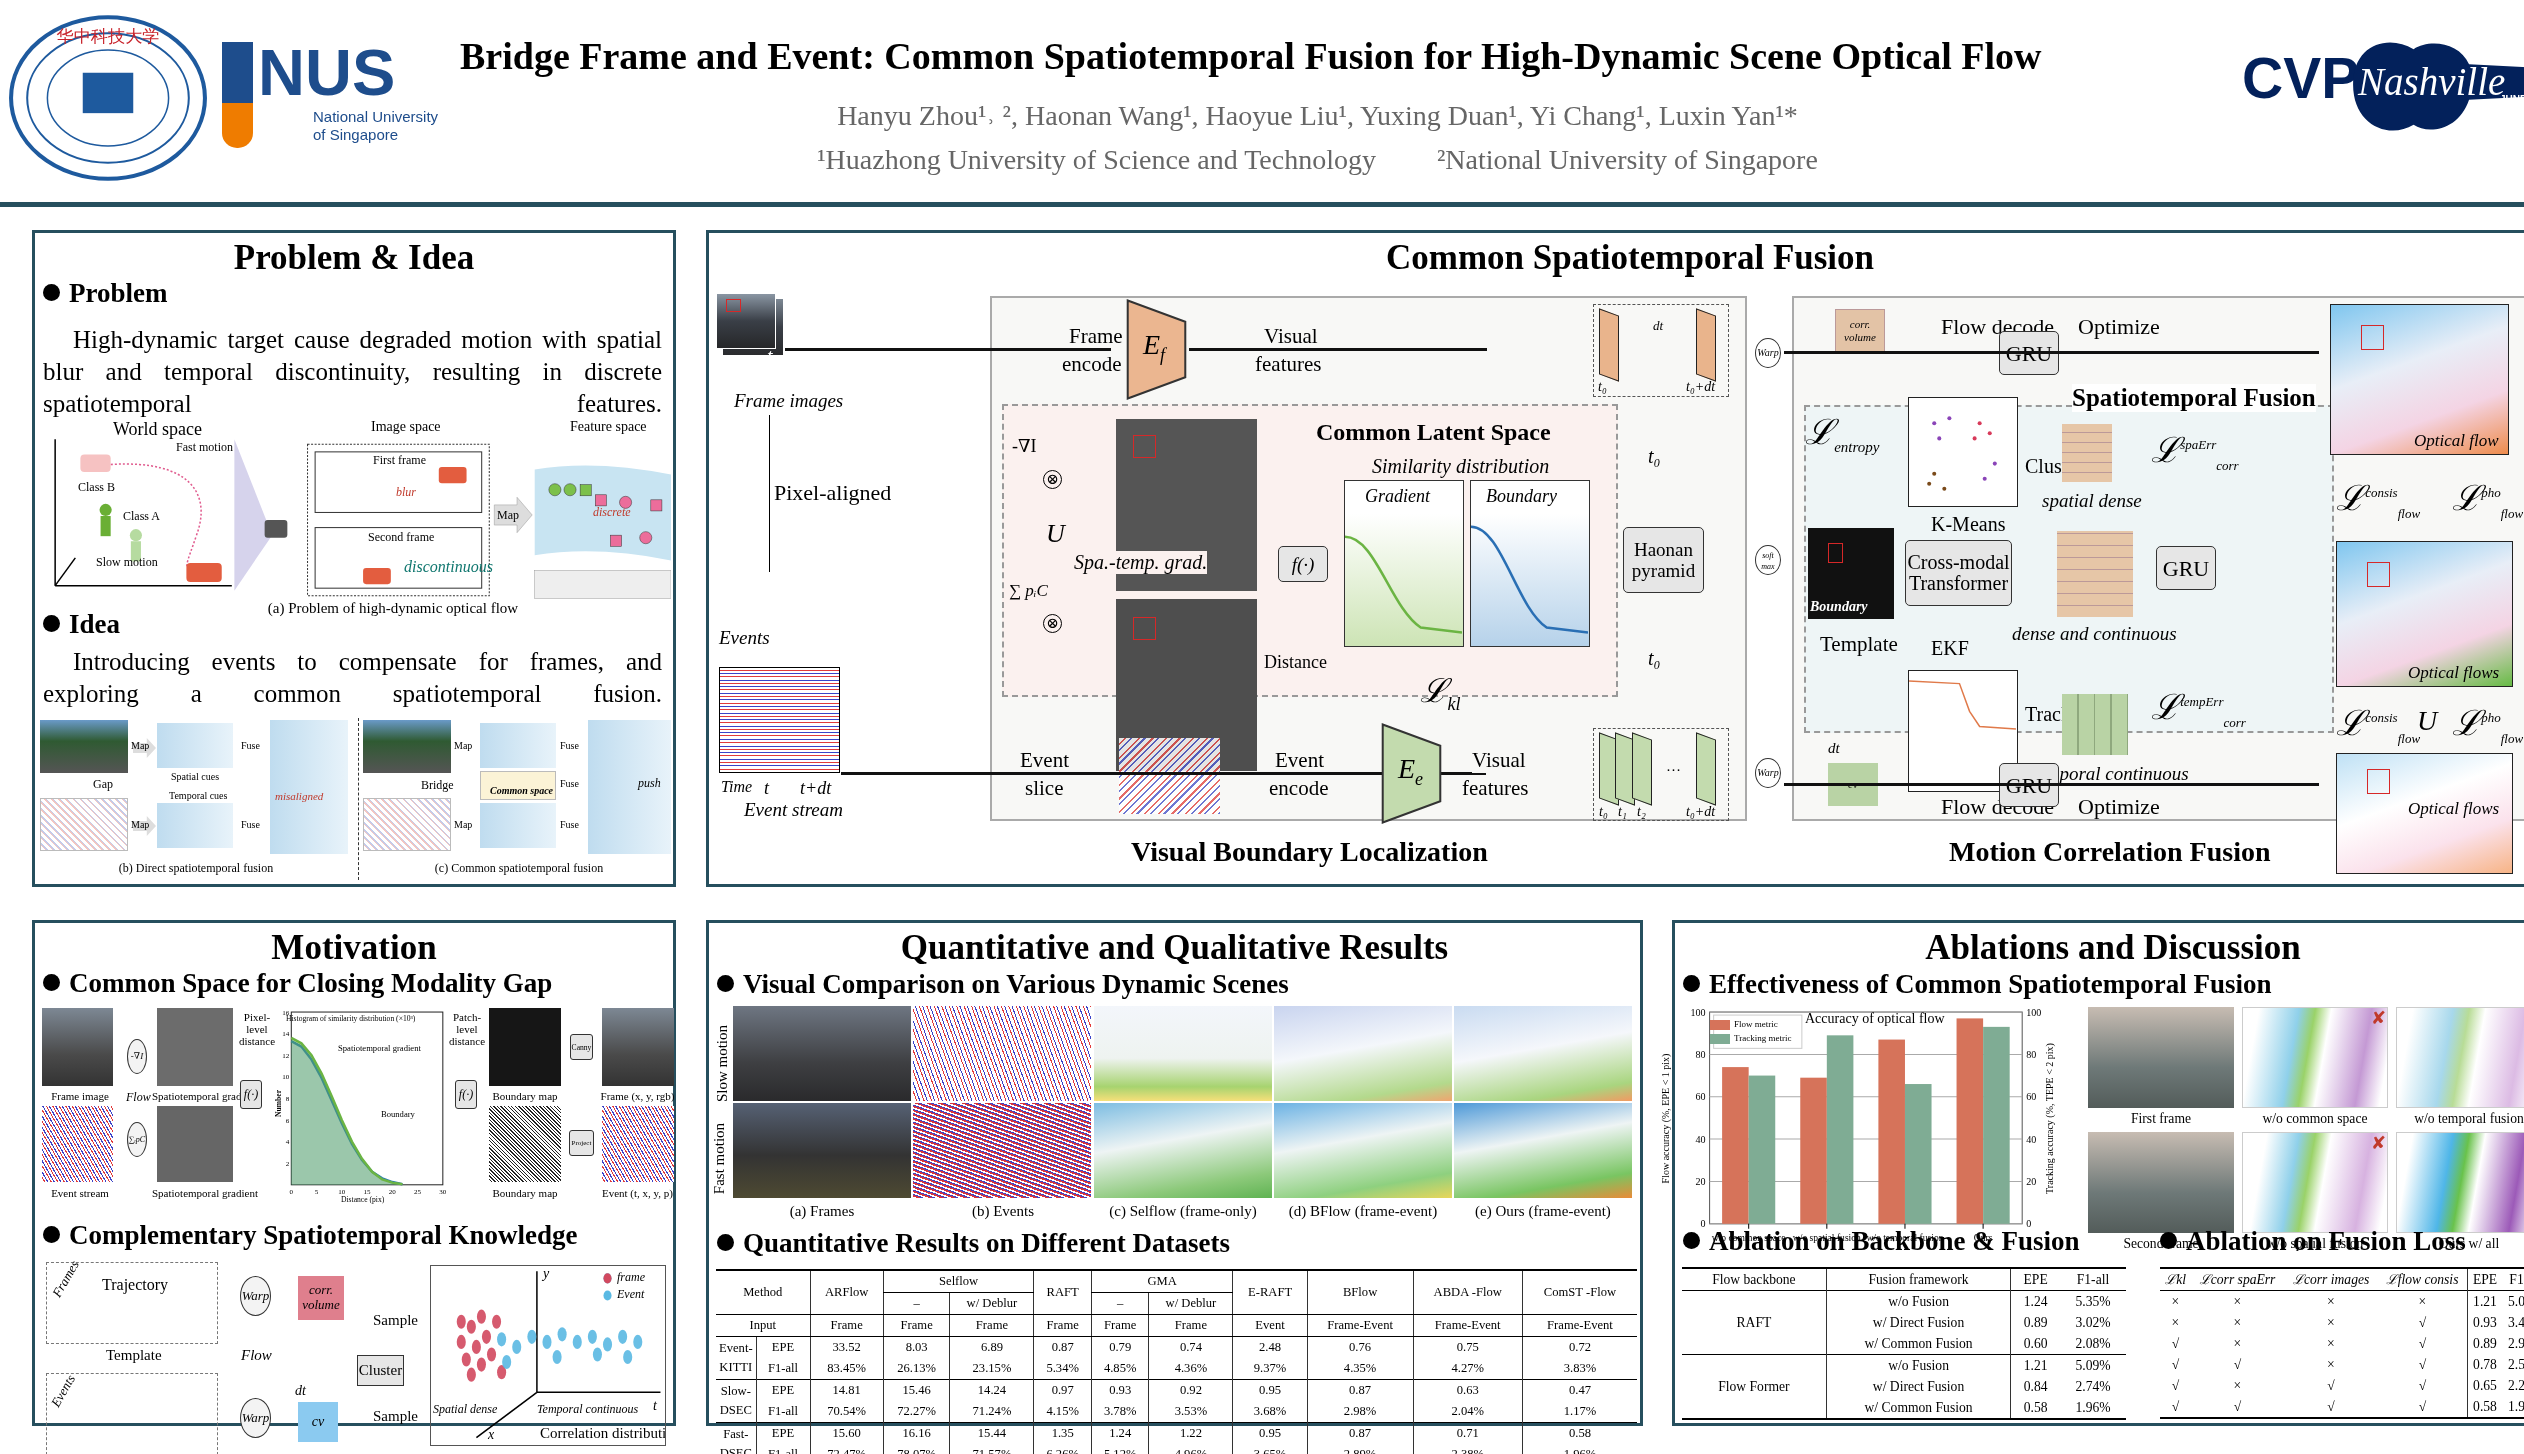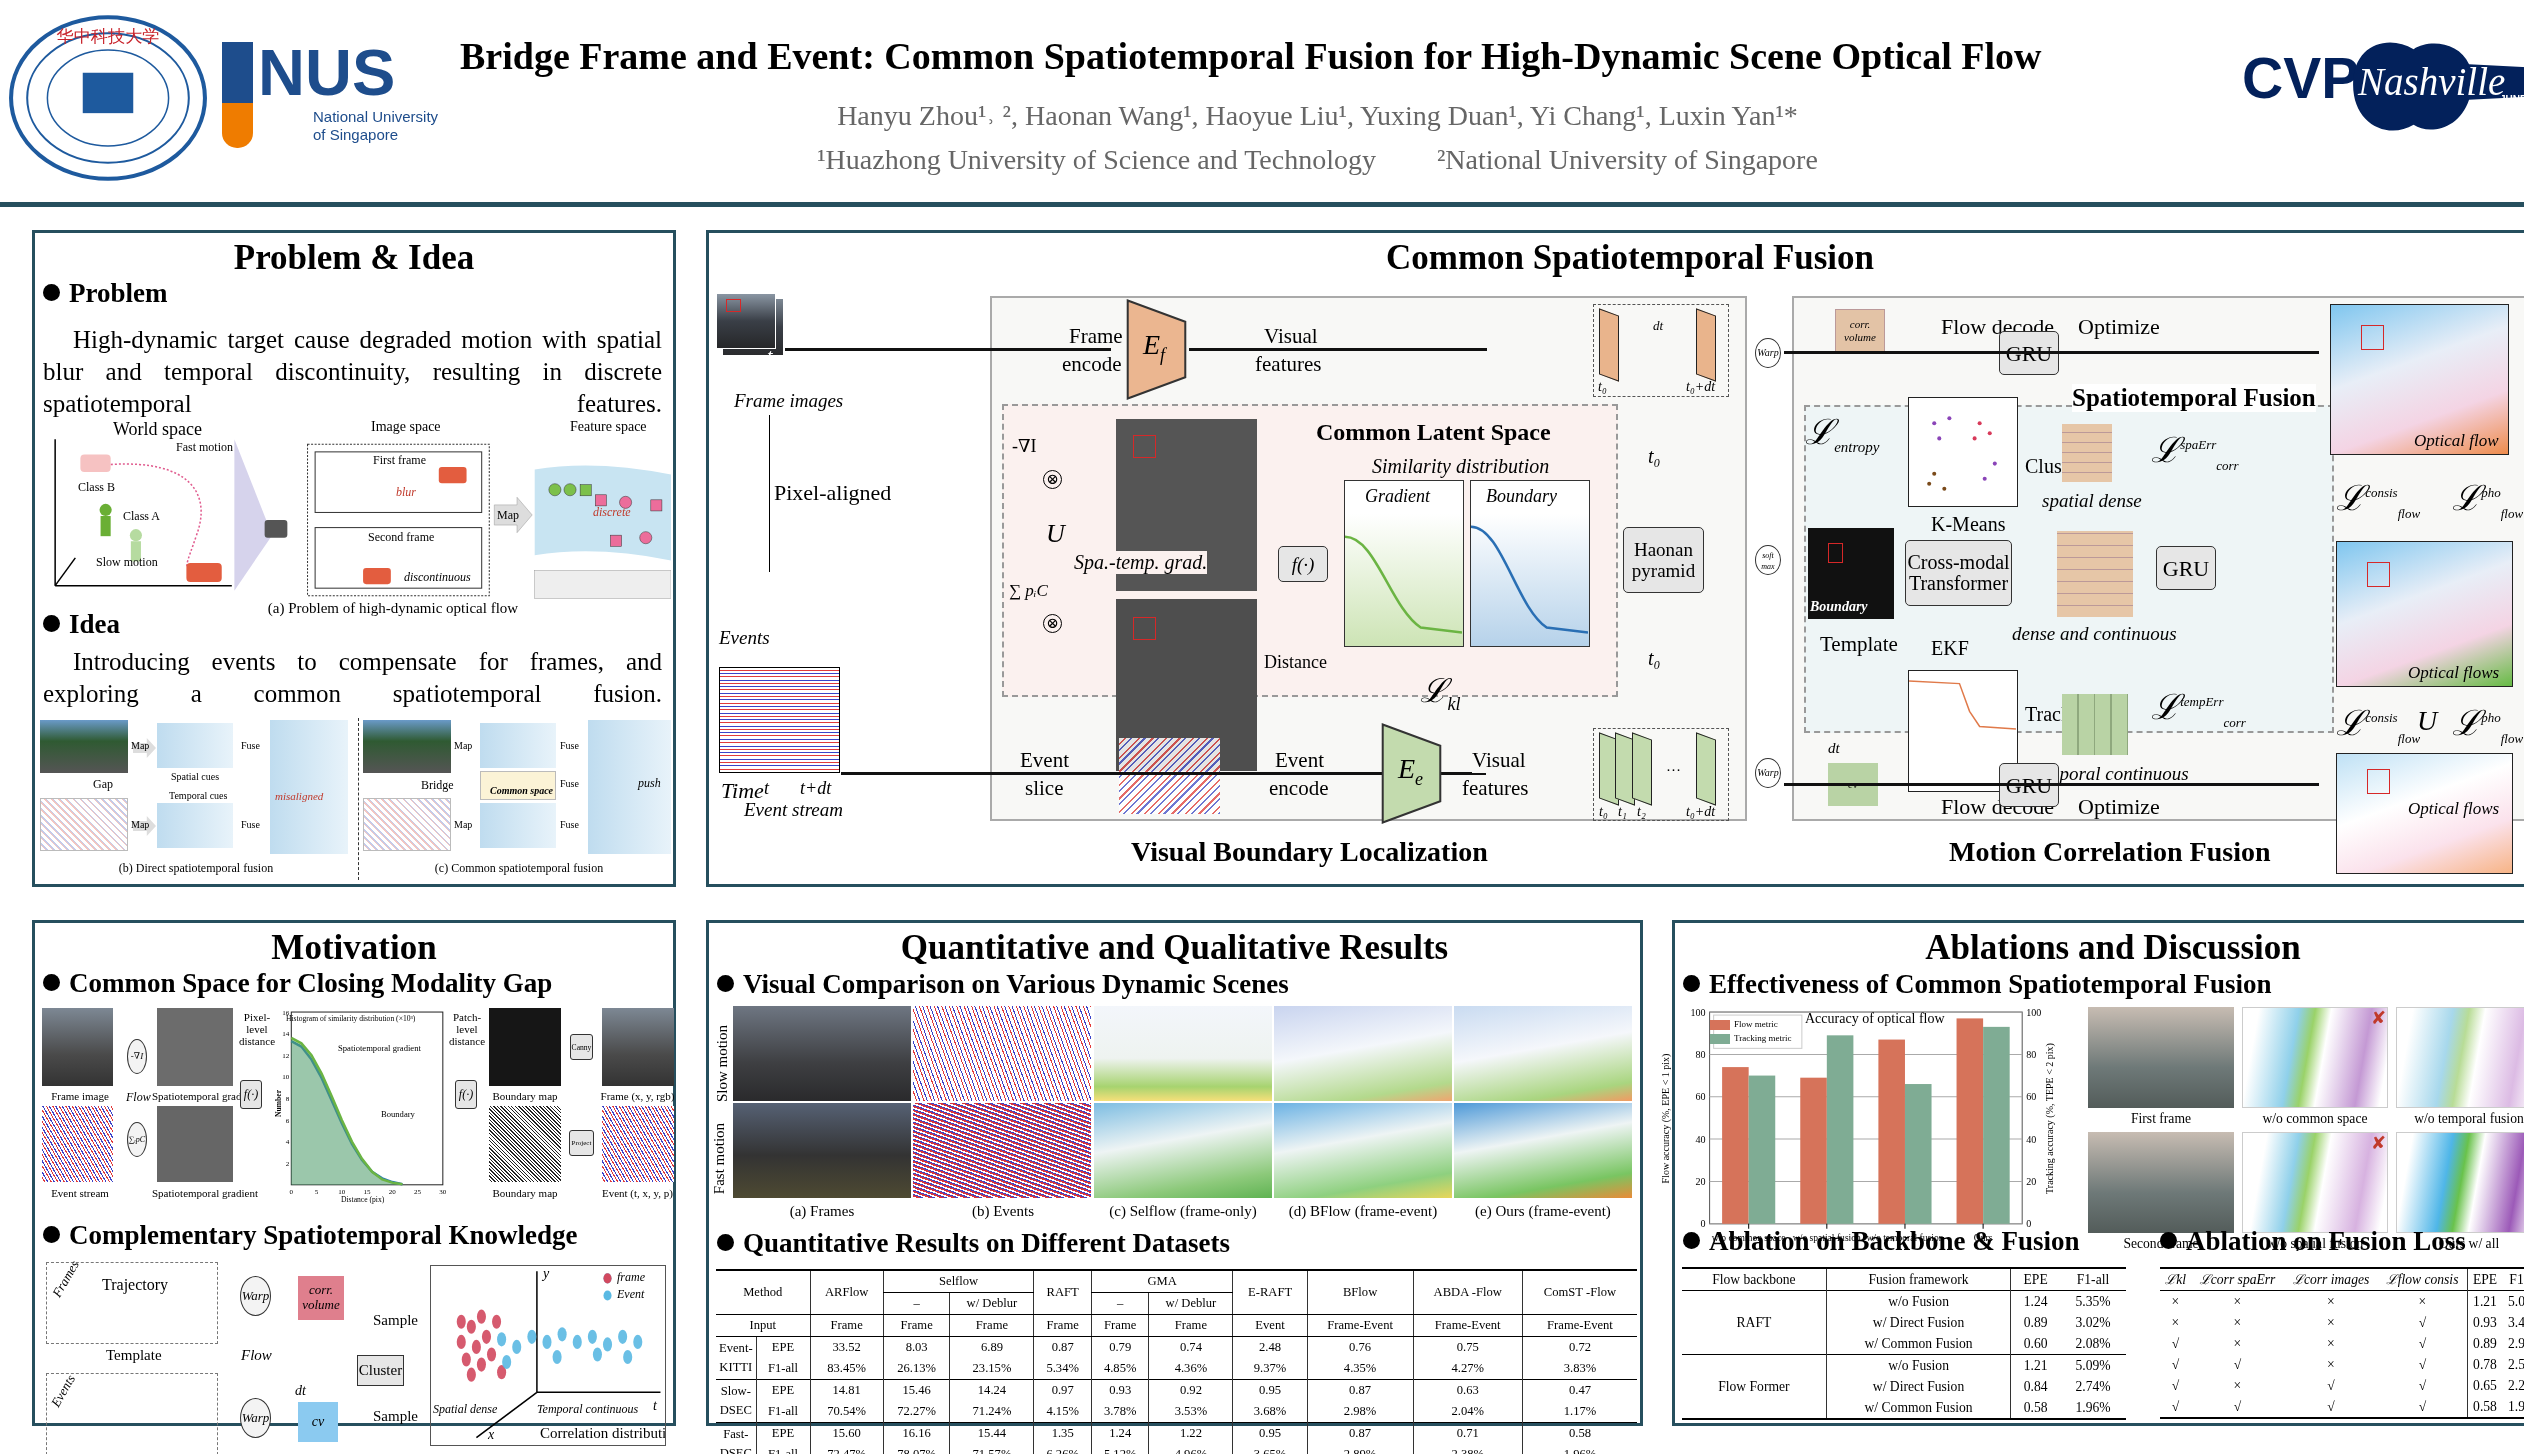--- a/index.html
+++ b/index.html
@@ -99,21 +99,21 @@
       <circle cx="1200" cy="205" r="12" fill="#ec6d9b" stroke="#333"></circle>
       <rect x="980" y="270" width="270" height="55" fill="#eee" stroke="#999"></rect>
     </svg>
     <div class="lbl" style="left:136px;top:21px;font-size:12px">Fast motion</div>
     <div class="lbl" style="left:38px;top:61px;font-size:12px">Class B</div>
     <div class="lbl" style="left:83px;top:90px;font-size:12px">Class A</div>
     <div class="lbl" style="left:56px;top:136px;font-size:12px">Slow motion</div>
     <div class="lbl" style="left:333px;top:34px;font-size:12px">First frame</div>
     <div class="lbl ital" style="left:356px;top:66px;font-size:12px;color:#c0392b">blur</div>
     <div class="lbl" style="left:328px;top:111px;font-size:12px">Second frame</div>
-    <div class="lbl ital" style="left:364px;top:151px;font-size:12px;color:#000000">discontinuous</div>
+    <div class="lbl ital" style="left:364px;top:139px;font-size:16px;color:#0f766e">discontinuous</div>
     <div class="lbl" style="left:457px;top:89px;font-size:12px">Map</div>
     <div class="lbl ital" style="left:553px;top:86px;font-size:12px;color:#c0392b">discrete</div>
     <div class="cap" style="left:227px;top:181px;width:252px">(a) Problem of high-dynamic optical flow</div>
   </div>
 
   <div class="sub" style="left:8px;top:376px"><span class="bullet"></span><span>Idea</span></div>
   <div class="body-text" style="left:8px;top:413px;width:619px;text-indent:30px">Introducing events to compensate for frames, and exploring a common spatiotemporal fusion.</div>
 
   <div class="abs" style="left:5px;top:482px;width:313px;height:167px">
     <div class="imgph" style="left:0;top:5px;width:88px;height:53px;background:linear-gradient(180deg,#6a9ac8 0%,#2f5a32 40%,#555 100%)"></div>
@@ -159,21 +159,21 @@
   <div class="imgph" style="left:14px;top:66px;width:60px;height:56px;background:linear-gradient(180deg,#7d8894 0%,#3a3f47 50%,#2a2b2e 100%)"></div>
   <div class="imgph" style="left:7px;top:60px;width:60px;height:56px;background:linear-gradient(180deg,#8a96a3 0%,#3a3f47 50%,#262729 100%);border:1px solid #fff"></div>
   <div class="abs" style="left:17px;top:66px;width:15px;height:13px;border:1.5px solid #d62828"></div>
   <div class="lbl ital" style="left:58px;top:112px;font-size:20px;color:#fff">t</div>
   <div class="lbl ital" style="left:50px;top:130px;font-size:20px;color:#fff">t+dt</div>
   <div class="lbl ital" style="left:25px;top:157px;font-size:19px">Frame images</div>
   <div class="lbl" style="left:65px;top:247px;font-size:22px">Pixel-aligned</div>
   <div class="abs" style="left:60px;top:182px;height:157px;border-left:1.5px solid #000"></div>
   <div class="lbl ital" style="left:10px;top:394px;font-size:19px">Events</div>
   <div class="imgph" style="left:10px;top:434px;width:121px;height:106px;border:1.5px solid #000;background:repeating-linear-gradient(0deg,#fff 0 2.5px,#e23b3b 2.5px 3.5px,#fff 3.5px 5.6px,#3b43c9 5.6px 6.6px)"></div>
-  <div class="lbl ital" style="left:12px;top:545px;font-size:22px">Time</div>
+  <div class="lbl ital" style="left:12px;top:545px;font-size:16px">Time</div>
   <div class="lbl ital" style="left:55px;top:545px;font-size:18px">t</div>
   <div class="lbl ital" style="left:91px;top:545px;font-size:18px">t+dt</div>
   <div class="lbl ital" style="left:35px;top:566px;font-size:19px">Event stream</div>
 
   <div class="abs" style="left:281px;top:63px;width:757px;height:525px;border:2.5px solid #aaa;background:#f8f8f6"></div>
   <div class="lbl" style="left:360px;top:91px;font-size:21px">Frame</div>
   <div class="lbl" style="left:353px;top:119px;font-size:21px">encode</div>
   <div class="abs" style="left:76px;top:115px;width:326px;height:2.5px;background:#111"></div>
   <svg class="abs" style="left:417px;top:66px" width="61" height="101" viewBox="0 0 120 200">
       <polygon points="3,3 117,45 117,155 3,197" fill="#ebb690" stroke="#333" stroke-width="4"></polygon>

